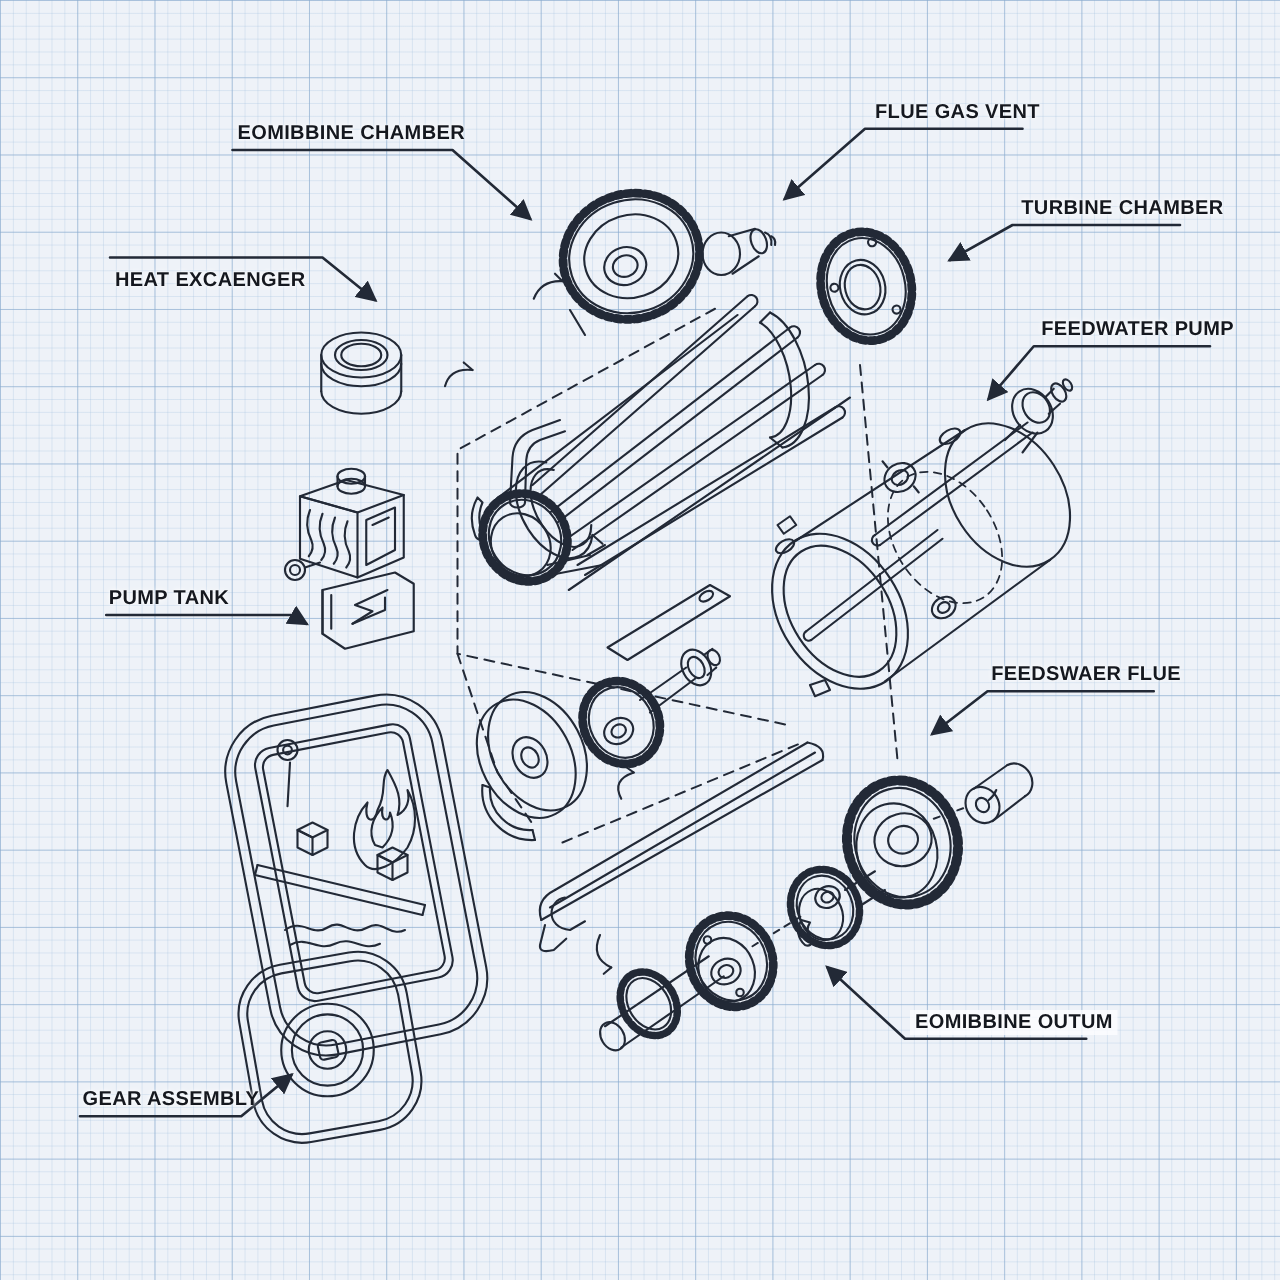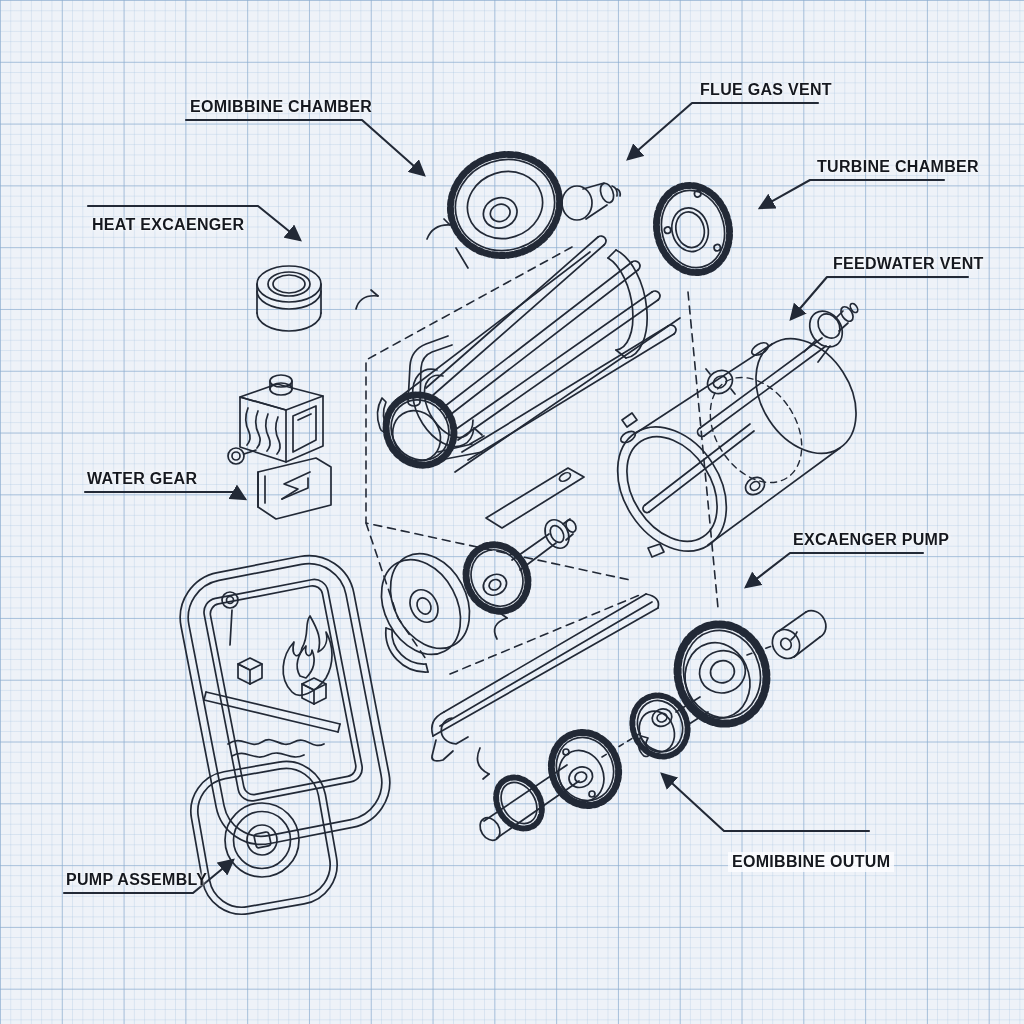--- a/index.html
+++ b/index.html
@@ -15,21 +15,21 @@
     font-family:"Liberation Sans", sans-serif;
   }
   #drawing{position:absolute;left:0;top:0;}
   .lbl{
     position:absolute;
     font-size:16px;font-weight:700;letter-spacing:.3px;
     color:#15181f;white-space:nowrap;
     text-shadow:0 0 5px rgba(255,255,255,.95),0 0 2px rgba(255,255,255,.9);
     text-align:right;
   }
-  .lbl.boxed{background:rgba(252,253,255,.8);padding:1px 4px;margin-top:44px;}
+  .lbl.boxed{background:rgba(252,253,255,.8);padding:1px 4px;}
 </style>
 </head>
 <body>
 
 <div id="stage">
 
   <svg id="drawing" width="1024" height="1024" viewBox="0 0 1024 1024" fill="none" stroke="#222936" stroke-width="1.7" stroke-linecap="round" stroke-linejoin="round">
     <defs>
       <marker id="arw" viewBox="0 0 10 10" refX="8.5" refY="5" markerWidth="8" markerHeight="8" orient="auto-start-reverse">
         <path d="M0,0 L10,5 L0,10 z" fill="#222936" stroke="none"></path>
@@ -356,19 +356,19 @@
       <path d="M88,206 L258,206 L300,240" marker-end="url(#arw)"></path>
       <path d="M85,492 L233,492 L245,499" marker-end="url(#arw)"></path>
       <path d="M64,893 L193,893 L233,860" marker-end="url(#arw)"></path>
     </g>
   </svg>
 
   <div class="lbl" style="left:190px;top:98px;">EOMIBBINE CHAMBER</div>
   <div class="lbl" style="left:700px;top:81px;">FLUE GAS VENT</div>
   <div class="lbl" style="left:92px;top:184px;margin-top:32px;">HEAT EXCAENGER</div>
   <div class="lbl" style="left:817px;top:158px;">TURBINE CHAMBER</div>
-  <div class="lbl" style="left:833px;top:255px;">FEEDWATER VENT</div>
-  <div class="lbl" style="left:87px;top:470px;">WATER GEAR</div>
-  <div class="lbl" style="left:793px;top:531px;">EXCAENGER PUMP</div>
+  <div class="lbl" style="left:833px;top:255px;">FEEDWATER PUMP</div>
+  <div class="lbl" style="left:87px;top:470px;">PUMP TANK</div>
+  <div class="lbl" style="left:793px;top:531px;">FEEDSWAER FLUE</div>
   <div class="lbl boxed" style="left:728px;top:808px;">EOMIBBINE OUTUM</div>
-  <div class="lbl" style="left:66px;top:871px;">PUMP ASSEMBLY</div>
+  <div class="lbl" style="left:66px;top:871px;">GEAR ASSEMBLY</div>
 
 </div>
 
 </body></html>

